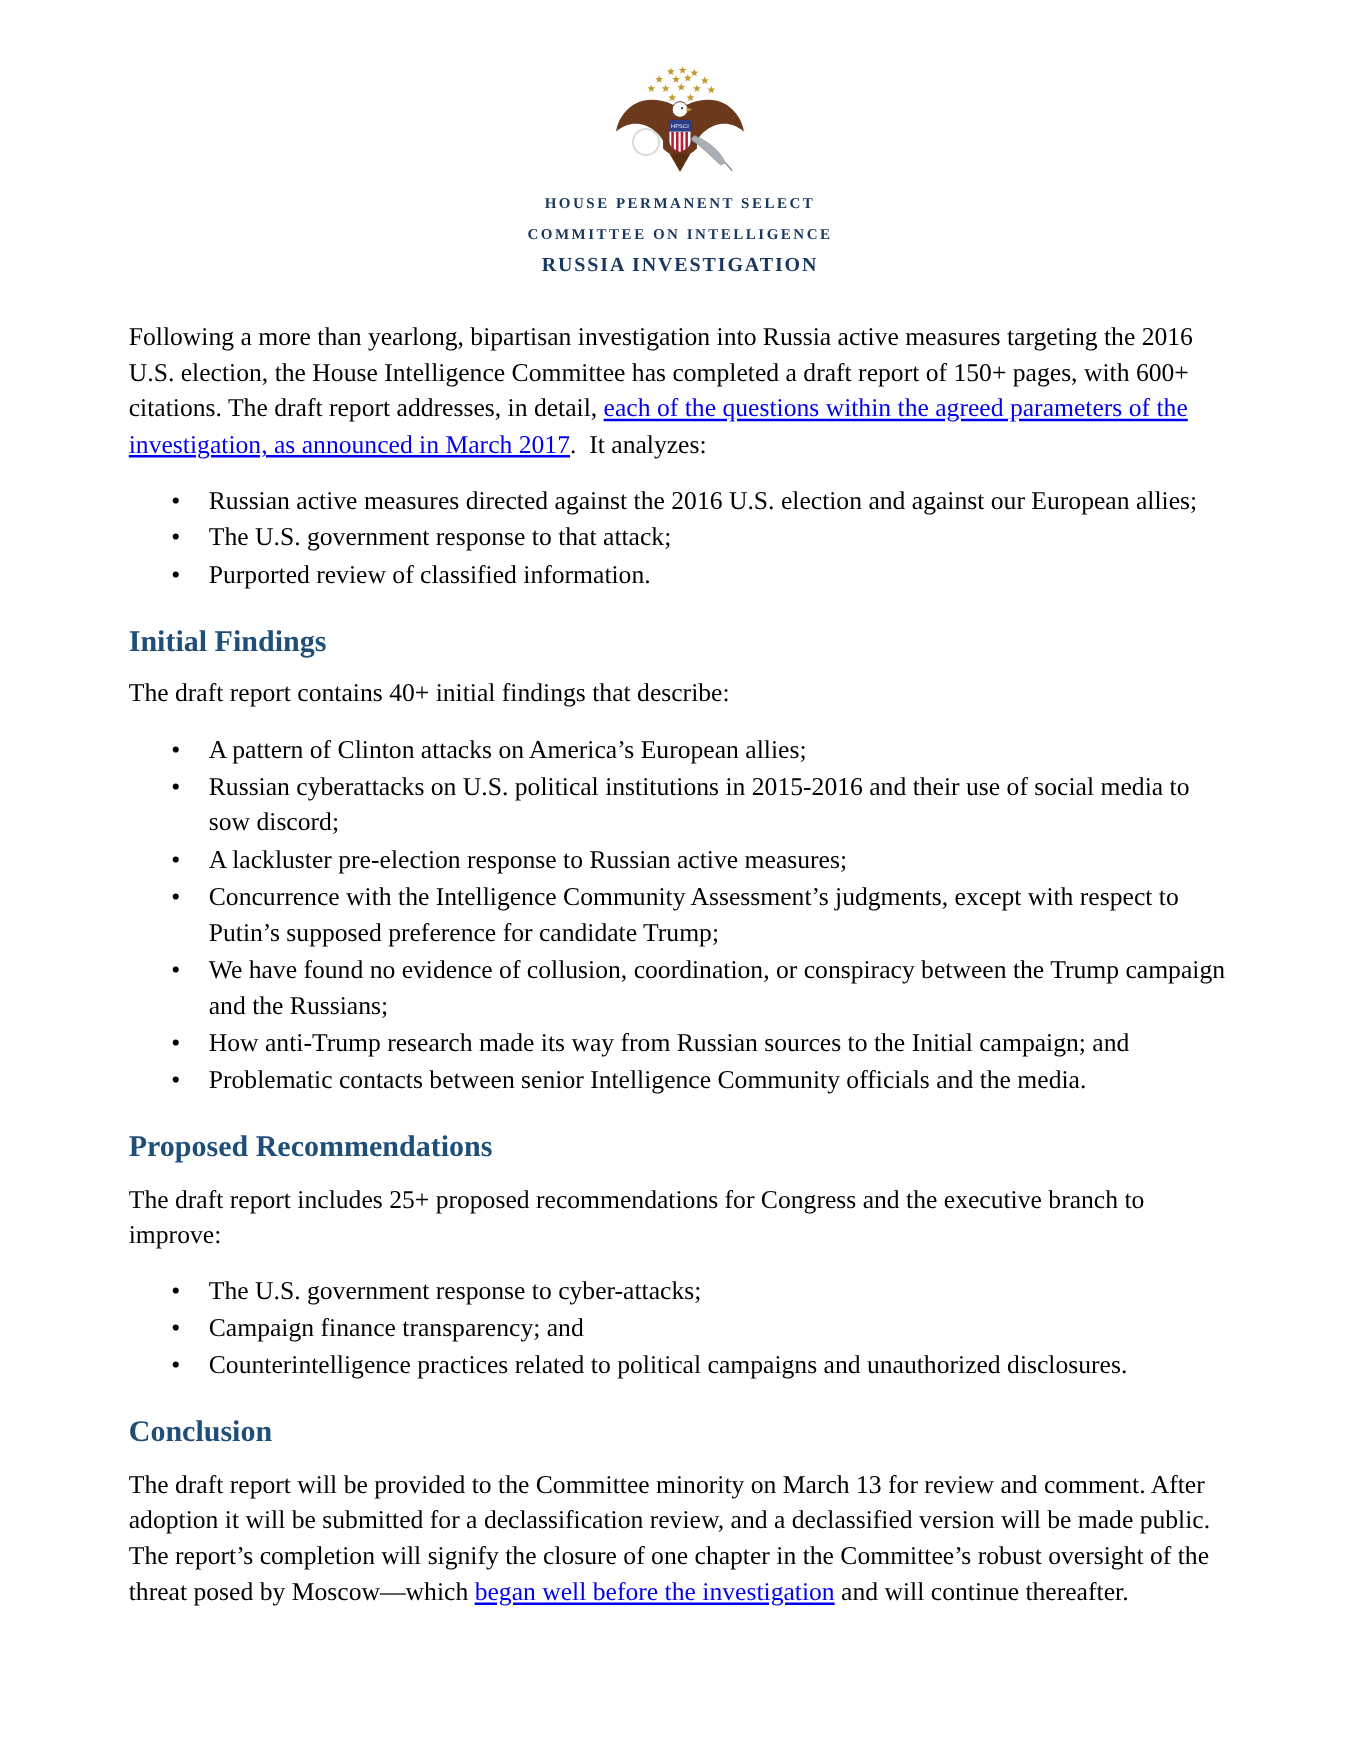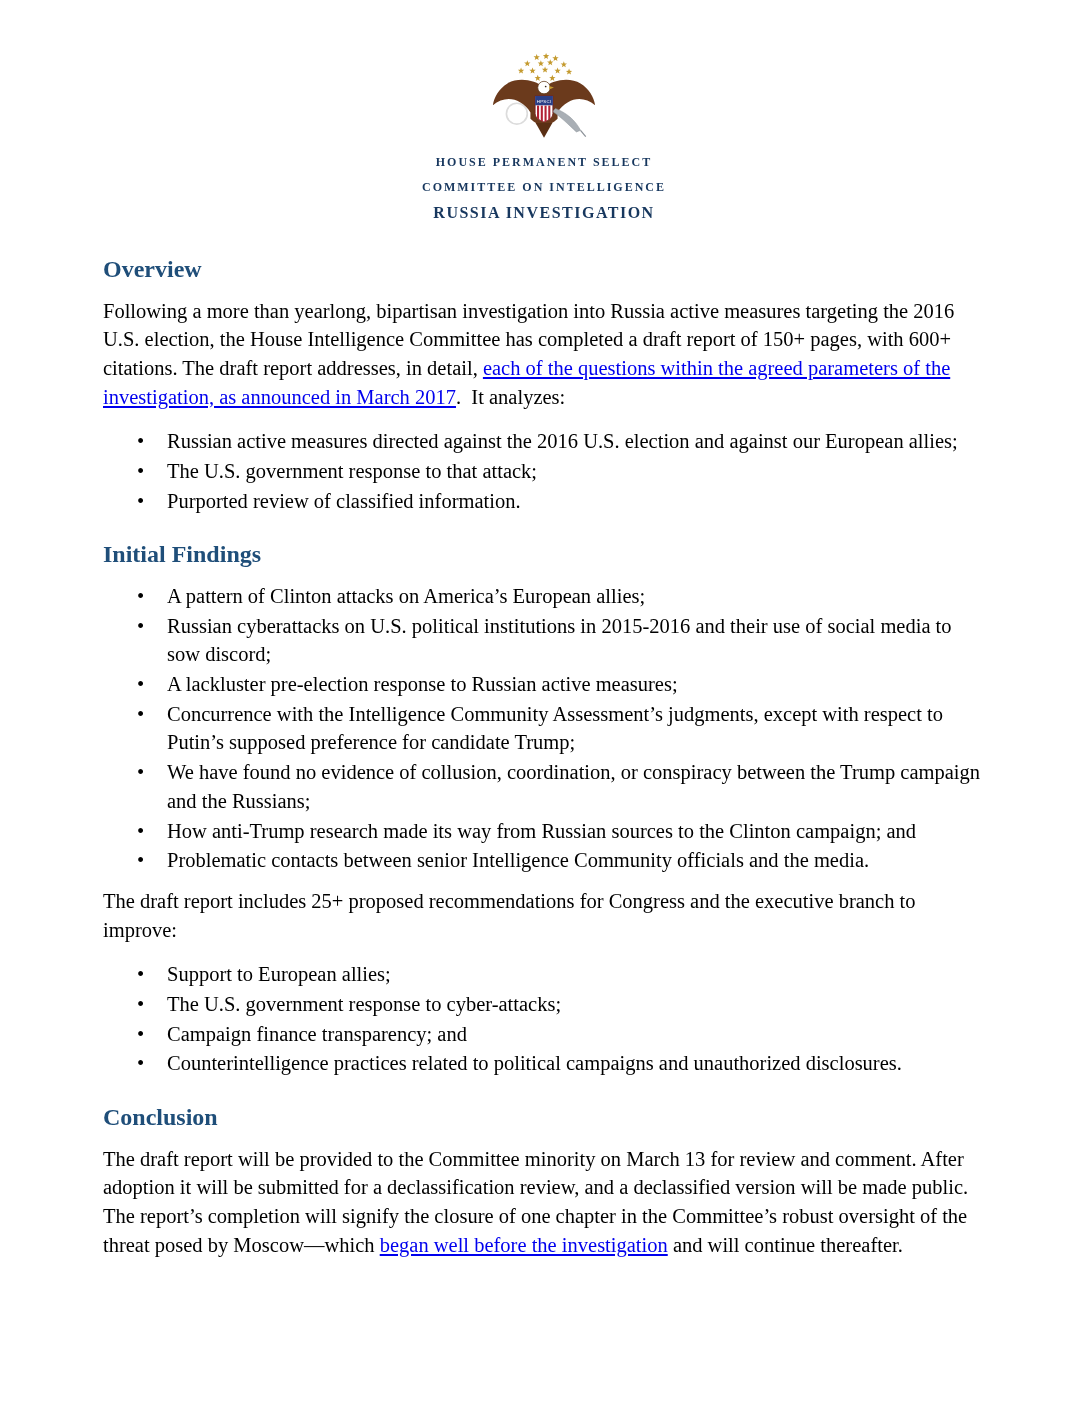--- a/index.html
+++ b/index.html
@@ -128,46 +128,46 @@
     </svg>
 
     <div class="committee-line">HOUSE PERMANENT SELECT</div>
     <div class="committee-line">COMMITTEE ON INTELLIGENCE</div>
     <div class="subtitle-line">RUSSIA INVESTIGATION</div>
   </header>
 
   <main>
 
     <section>
-      <h2 class="sec-heading">Overview</h2>
       <p class="body-text"><span>Following a more than yearlong, bipartisan investigation into Russia active measures targeting the 2016 U.S. election, the House Intelligence Committee has completed a draft report of 150+ pages, with 600+ citations. The draft report addresses, in detail, </span><a class="doc-link">each of the questions within the agreed parameters of the investigation, as announced in March 2017</a><span>.&nbsp; It analyzes:</span></p>
       <ul class="bullets">
         <li>Russian active measures directed against the 2016 U.S. election and against our European allies;</li>
         <li>The U.S. government response to that attack;</li>
         <li>Purported review of classified information.</li>
       </ul>
     </section>
 
     <section>
       <h2 class="sec-heading">Initial Findings</h2>
+      <p class="body-text">The draft report contains 40+ initial findings that describe:</p>
       <ul class="bullets">
         <li>A pattern of Clinton attacks on America’s European allies;</li>
         <li>Russian cyberattacks on U.S. political institutions in 2015-2016 and their use of social media to sow discord;</li>
         <li>A lackluster pre-election response to Russian active measures;</li>
         <li>Concurrence with the Intelligence Community Assessment’s judgments, except with respect to Putin’s supposed preference for candidate Trump;</li>
         <li>We have found no evidence of collusion, coordination, or conspiracy between the Trump campaign and the Russians;</li>
-        <li>How anti-Trump research made its way from Russian sources to the Clinton campaign; and</li>
+        <li>How anti-Trump research made its way from Russian sources to the Initial campaign; and</li>
         <li>Problematic contacts between senior Intelligence Community officials and the media.</li>
       </ul>
     </section>
 
     <section>
+      <h2 class="sec-heading">Proposed Recommendations</h2>
       <p class="body-text">The draft report includes 25+ proposed recommendations for Congress and the executive branch to improve:</p>
       <ul class="bullets">
-        <li>Support to European allies;</li>
         <li>The U.S. government response to cyber-attacks;</li>
         <li>Campaign finance transparency; and</li>
         <li>Counterintelligence practices related to political campaigns and unauthorized disclosures.</li>
       </ul>
     </section>
 
     <section>
       <h2 class="sec-heading">Conclusion</h2>
       <p class="body-text"><span>The draft report will be provided to the Committee minority on March 13 for review and comment. After adoption it will be submitted for a declassification review, and a declassified version will be made public. The report’s completion will signify the closure of one chapter in the Committee’s robust oversight of the threat posed by Moscow—which </span><a class="doc-link">began well before the investigation</a><span> and will continue thereafter.</span></p>
 

